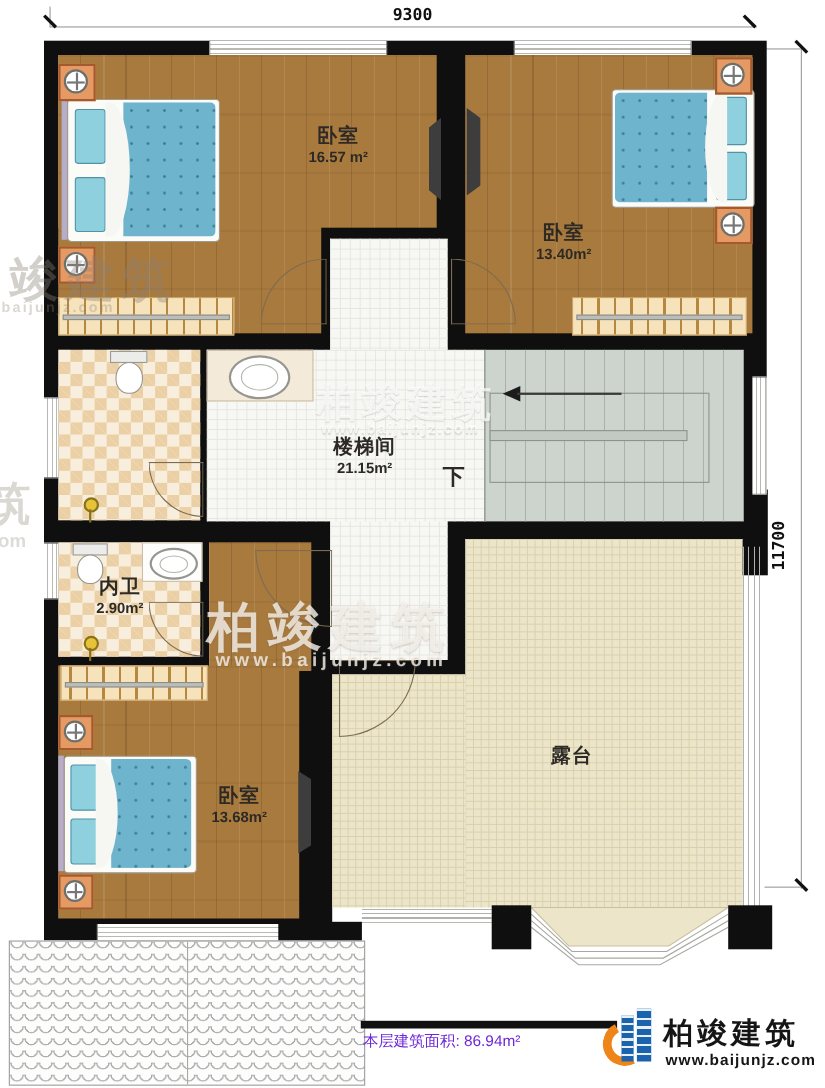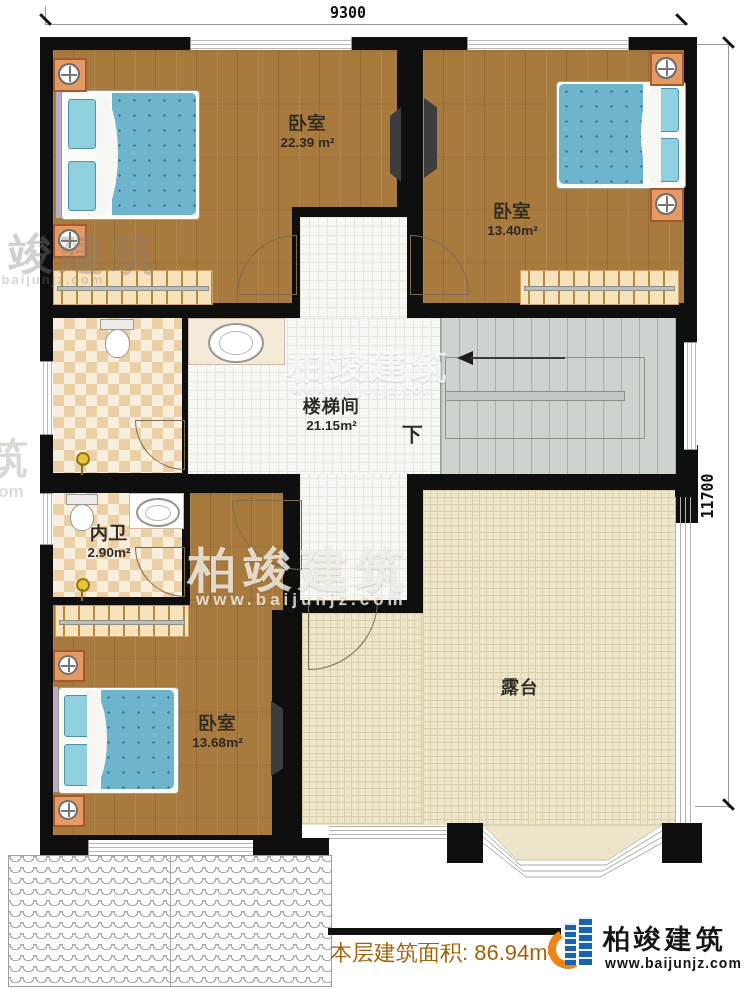--- a/index.html
+++ b/index.html
@@ -65,21 +65,21 @@
 </style>
 </head>
 <body>
 
 <div id="canvas">
 
   <div class="dimline" style="left:45px;top:24px;width:643px;height:1px;"></div>
   <div class="dimline" style="left:45px;top:6px;width:1px;height:18px;"></div>
   <div class="tick" style="left:38px;top:18px;"></div>
   <div class="tick" style="left:674px;top:18px;"></div>
-  <div class="dimtext" style="left:330px;top:4px;width:90px;">9300</div>
+  <div class="dimtext" style="left:330px;top:4px;width:90px;text-align:center;">9300</div>
 
   <div class="dimline" style="left:728px;top:44px;width:1px;height:764px;"></div>
   <div class="dimline" style="left:692px;top:44px;width:36px;height:1px;"></div>
   <div class="dimline" style="left:695px;top:806px;width:33px;height:1px;"></div>
   <div class="tick" style="left:721px;top:41px;"></div>
   <div class="tick" style="left:721px;top:803px;"></div>
   <div class="dimtext" style="left:680px;top:485px;width:60px;height:22px;transform:rotate(-90deg);transform-origin:center;text-align:center;">11700</div>
 
   <div class="wall" style="left:40px;top:37px;width:657px;height:453px;"></div>
   <div class="wall" style="left:40px;top:490px;width:400px;height:125px;"></div>
@@ -189,21 +189,21 @@
     <path d="M43,25 L86,59 H160 L222,25" fill="none" stroke="#a8a8a2" stroke-width="1"></path>
   </svg>
   <div class="wall" style="left:447px;top:823px;width:36px;height:40px;"></div>
   <div class="wall" style="left:662px;top:823px;width:40px;height:40px;"></div>
   <div class="wall" style="left:253px;top:838px;width:76px;height:22px;"></div>
 
   <div class="roof" style="left:8px;top:855px;width:322px;height:130px;"></div>
 
   <div class="rlabel" style="left:240px;top:112px;width:135px;">
     <span class="rname">卧室</span>
-    <span class="rarea">22.39 m²</span>
+    <span class="rarea">16.57 m²</span>
   </div>
   <div class="rlabel" style="left:445px;top:200px;width:135px;">
     <span class="rname">卧室</span>
     <span class="rarea">13.40m²</span>
   </div>
   <div class="rlabel" style="left:50px;top:522px;width:118px;">
     <span class="rname">内卫</span>
     <span class="rarea">2.90m²</span>
   </div>
   <div class="rlabel" style="left:264px;top:395px;width:135px;">
@@ -224,21 +224,21 @@
   <div class="wm" style="left:-42px;top:225px;font-size:44px;letter-spacing:7px;color:rgba(140,130,118,0.38);">柏竣建筑</div>
   <div class="wm" style="left:-40px;top:272px;font-size:13px;letter-spacing:2px;color:rgba(140,130,118,0.32);">www.baijunjz.com</div>
   <div class="wm" style="left:-14px;top:430px;font-size:42px;color:rgba(150,142,130,0.35);">筑</div>
   <div class="wm" style="left:-16px;top:482px;font-size:17px;color:rgba(150,142,130,0.32);">.com</div>
   <div class="wm" style="left:288px;top:342px;font-size:36px;letter-spacing:5px;color:rgba(255,255,255,0.75);text-shadow:0 1px 1px rgba(120,120,115,0.25);">柏竣建筑</div>
   <div class="wm" style="left:292px;top:382px;font-size:13px;letter-spacing:2px;color:rgba(255,255,255,0.7);text-shadow:0 1px 1px rgba(120,120,115,0.25);">www.baijunjz.com</div>
   <div class="wm" style="left:188px;top:538px;font-size:48px;letter-spacing:8px;color:rgba(248,245,238,0.78);text-shadow:0 1px 2px rgba(110,100,90,0.3);">柏竣建筑</div>
   <div class="wm" style="left:196px;top:590px;font-size:17px;letter-spacing:4px;color:rgba(246,242,234,0.8);text-shadow:0 1px 1px rgba(110,100,90,0.3);">www.baijunjz.com</div>
 
   <div class="abs" style="left:328px;top:928px;width:233px;height:7px;background:#111;"></div>
-  <div class="abs" style="left:330px;top:938px;font-size:22px;color:#a16207;white-space:nowrap;">本层建筑面积: 86.94m²</div>
+  <div class="abs" style="left:330px;top:938px;font-size:14px;color:#6d28d9;white-space:nowrap;">本层建筑面积: 86.94m²</div>
 
   <div class="abs" style="left:548px;top:915px;width:200px;height:66px;">
     <div class="abs" style="left:0;top:14px;width:40px;height:40px;border:8px solid #ef8418;border-top-color:transparent;border-right-color:transparent;border-radius:50%;transform:rotate(18deg);box-sizing:border-box;"></div>
     <div class="abs" style="left:17px;top:8px;width:11px;height:42px;background:#1c63ad;background-image:repeating-linear-gradient(180deg,rgba(255,255,255,.9) 0 2px,transparent 2px 7px);"></div>
     <div class="abs" style="left:31px;top:2px;width:13px;height:48px;background:#1c63ad;background-image:repeating-linear-gradient(180deg,rgba(255,255,255,.9) 0 2px,transparent 2px 8px);"></div>
     <div class="abs" style="left:55px;top:6px;font-size:27px;font-weight:bold;letter-spacing:4px;color:#151515;white-space:nowrap;">柏竣建筑</div>
     <div class="abs" style="left:57px;top:40px;font-size:14px;font-weight:bold;letter-spacing:1px;color:#151515;white-space:nowrap;">www.baijunjz.com</div>
   </div>
 
 </div>

